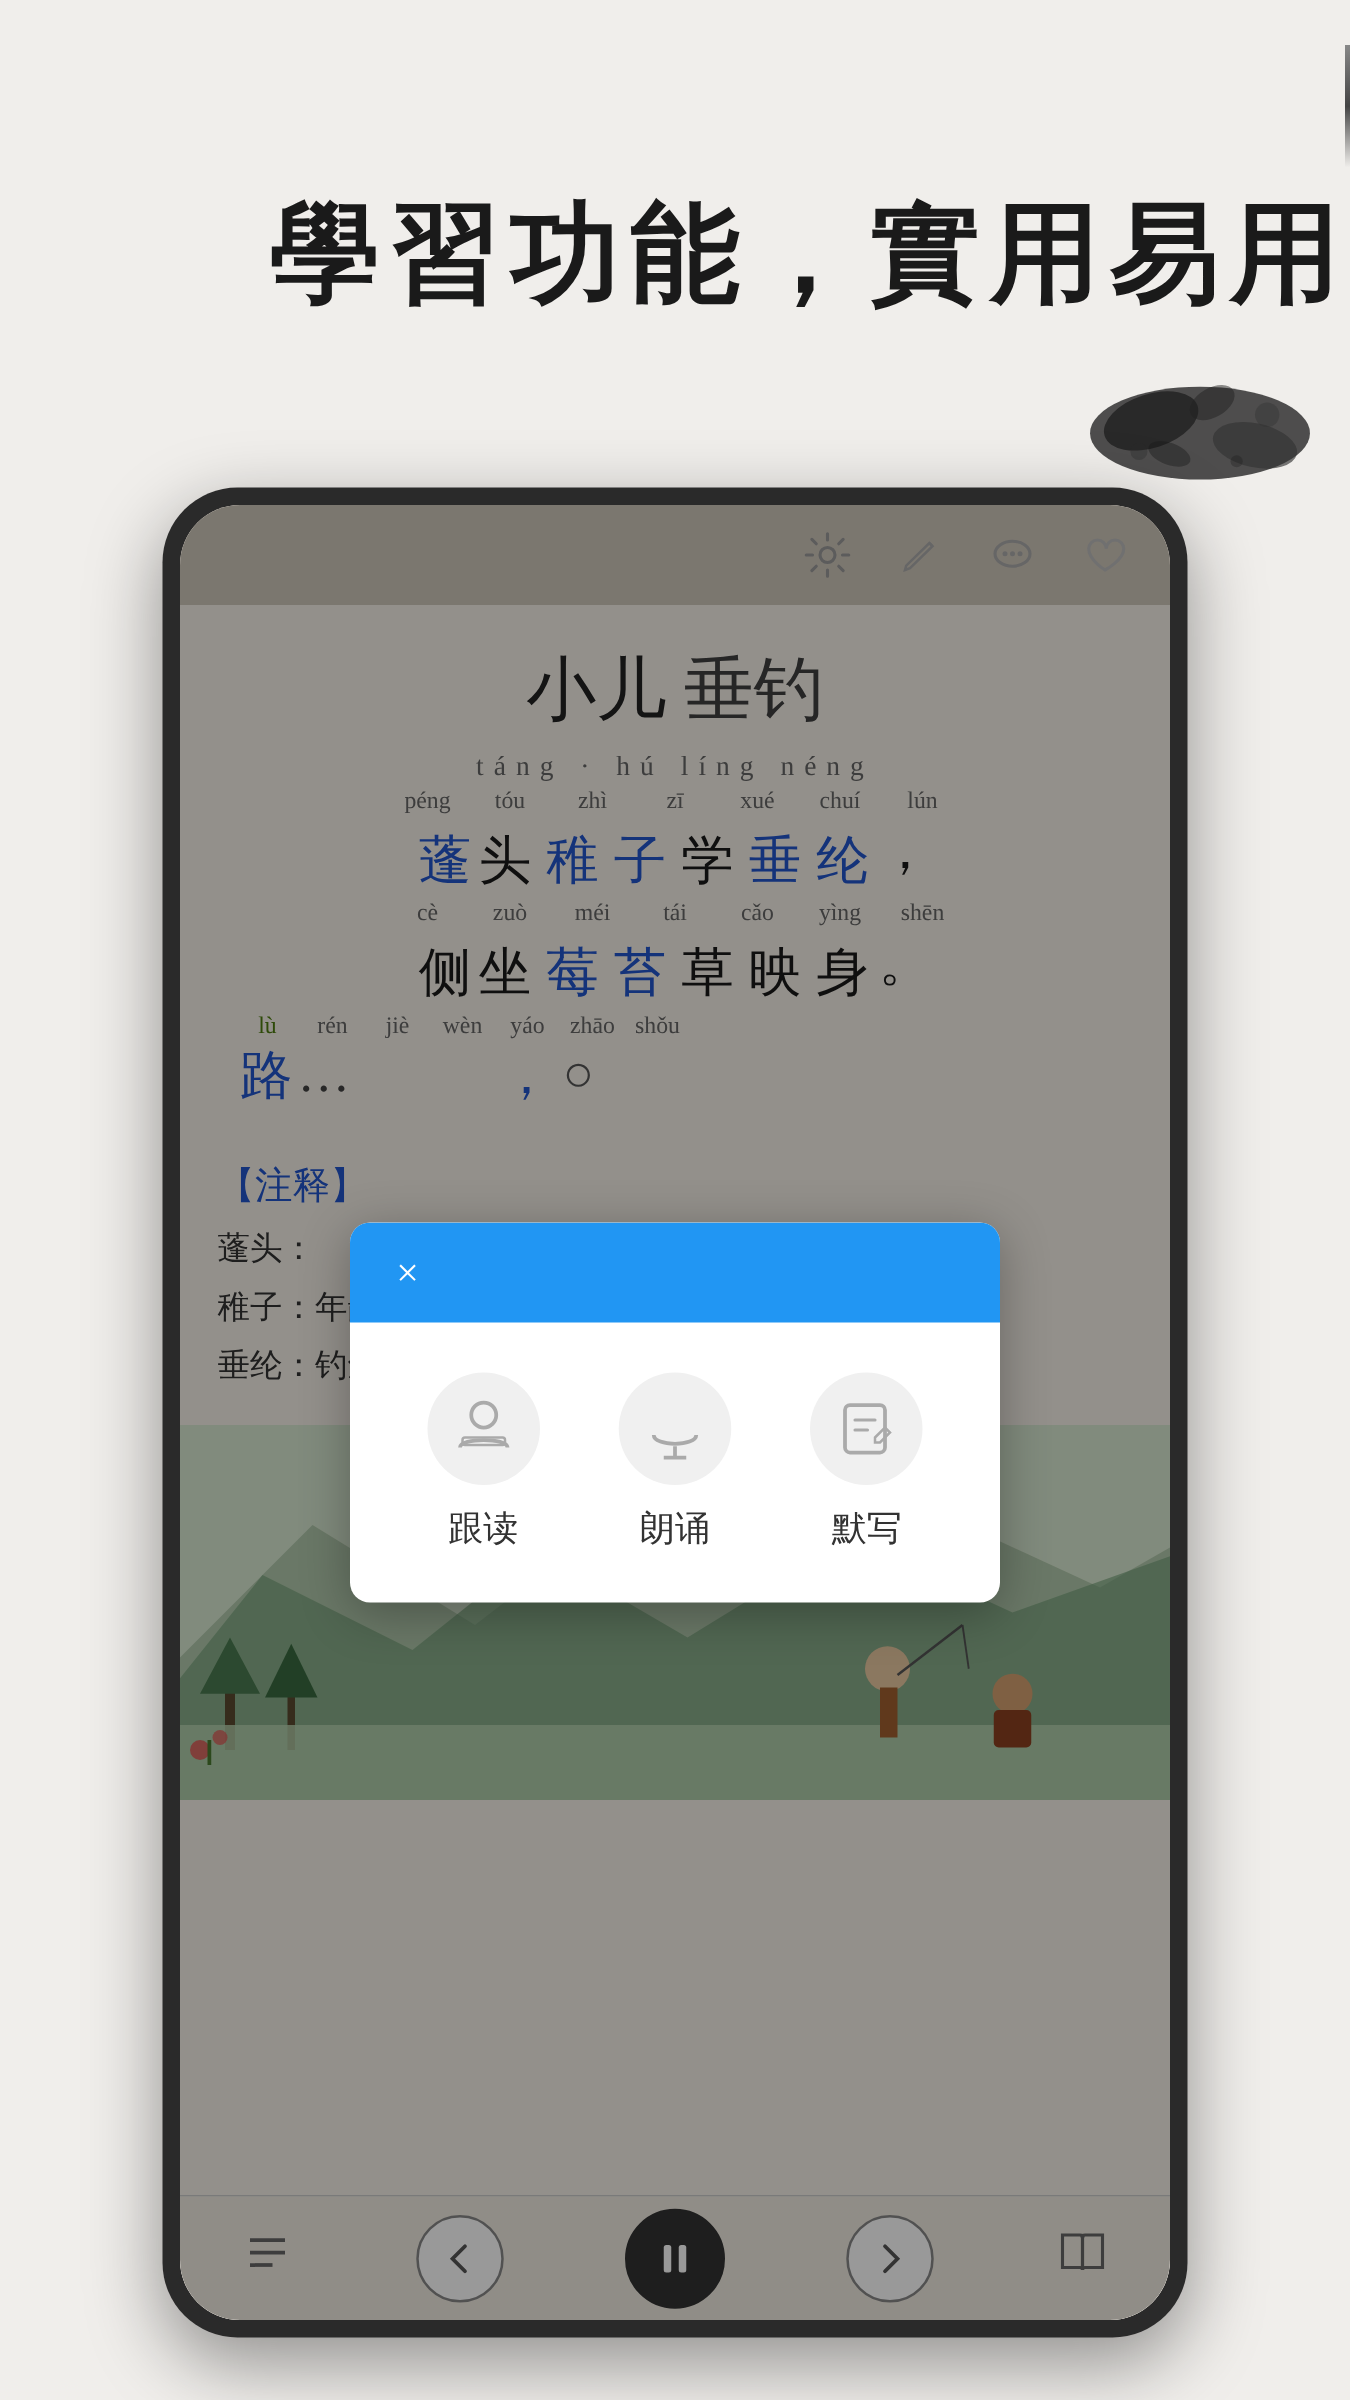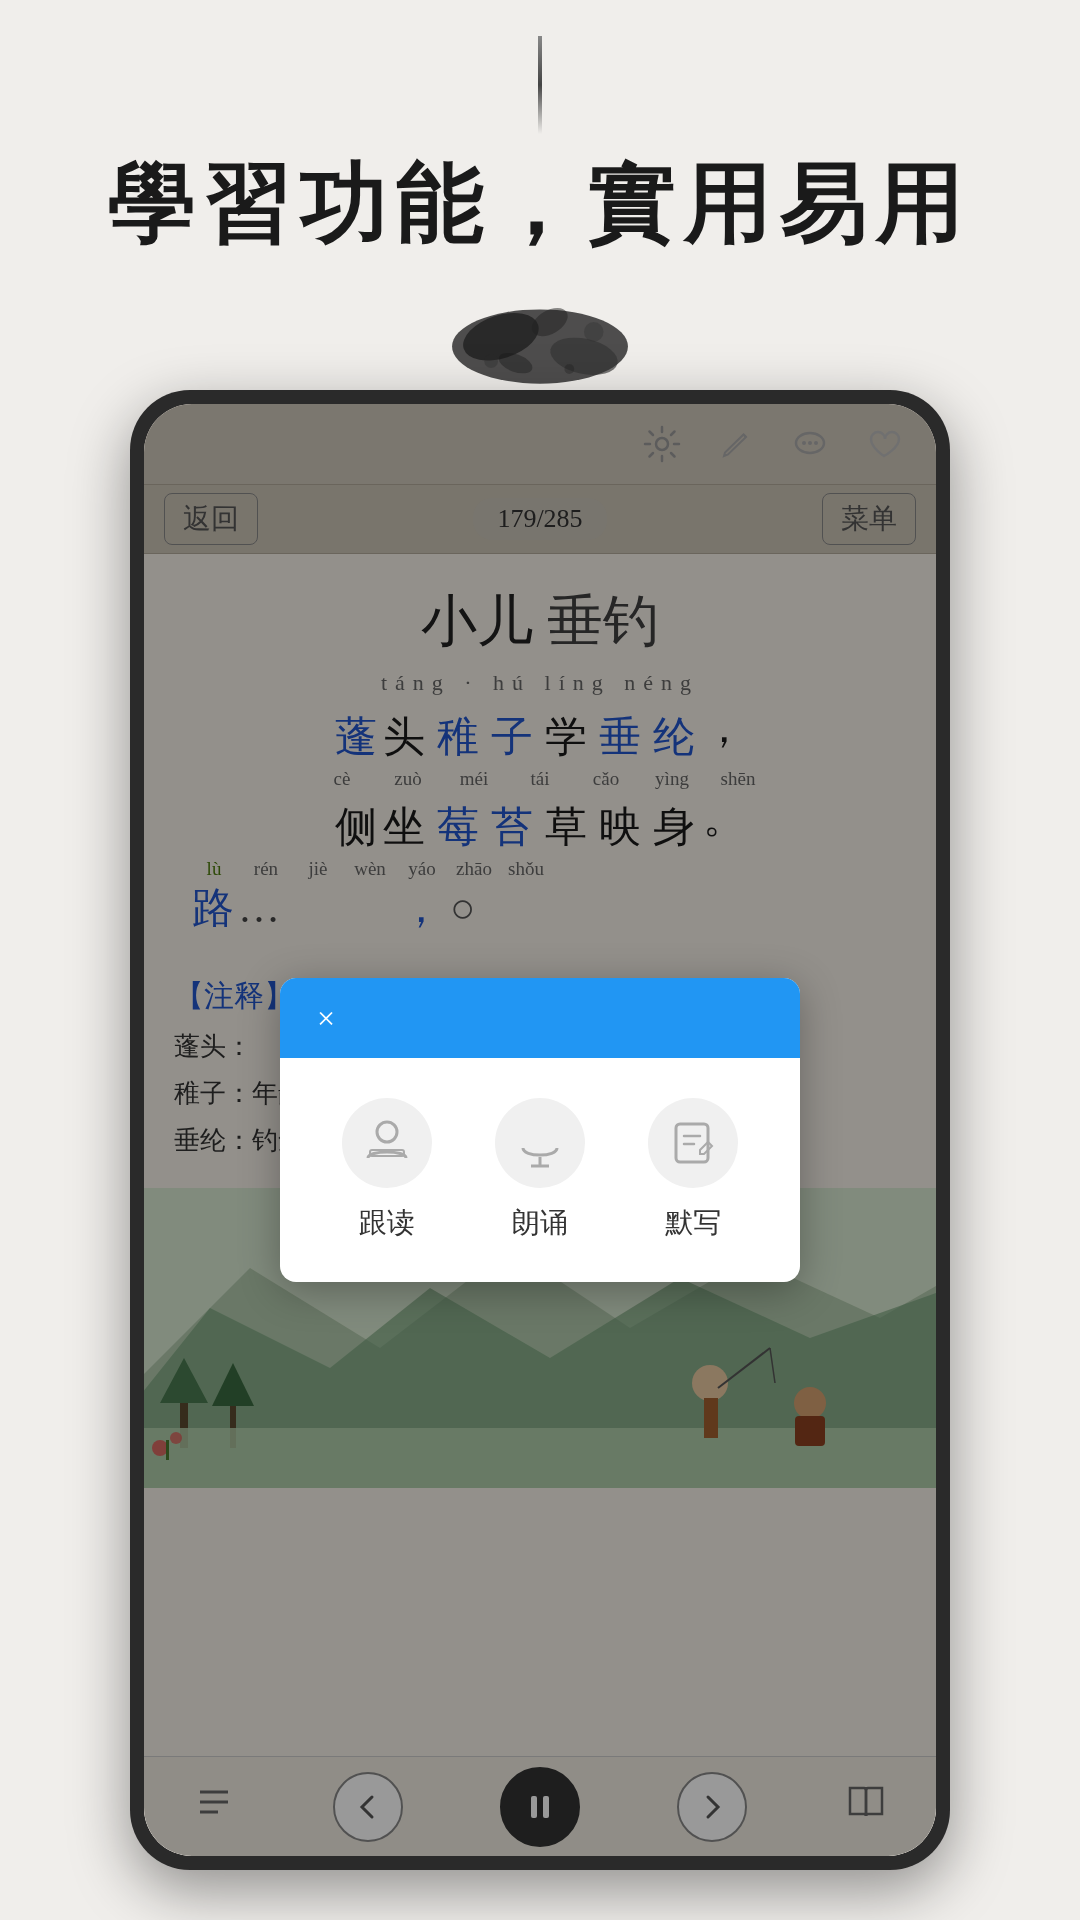--- a/index.html
+++ b/index.html
@@ -11,21 +11,21 @@
       overflow: hidden;
       position: relative;
     }
 
     
     .top-area {
       width: 100%;
       height: 400px;
       display: flex;
       flex-direction: column;
-      align-items: center;
+      align-items: flex-end;
       position: relative;
       padding-top: 36px;
     }
 
     .ink-drop-top {
       width: 4px;
       height: 100px;
       background: linear-gradient(to bottom, #888, #444, transparent);
       margin-top: 0;
     }
@@ -391,37 +391,41 @@
           <circle cx="25" cy="18" r="2" fill="#aaa"></circle>
         </svg>
       </div>
       <div class="toolbar-icon">
         <svg width="36" height="36" viewBox="0 0 36 36" fill="none">
           <path d="M18 30s-13-8-13-17a7 7 0 0114 0 7 7 0 0114 0c0 9-15 17-15 17z" stroke="#bbb" stroke-width="2.5" fill="none"></path>
         </svg>
       </div>
     </div>
 
-    <div class="nav-bar">
-      <div class="nav-back">返回</div>
-      <div class="nav-page">179/285</div>
-      <div class="nav-menu">菜单</div>
-    </div>
 
     <div class="content-area">
 
 
       <div class="poem-title">
         <span class="black">小儿</span>
         <span class="red">垂钓</span>
       </div>
 
       <div class="poem-author-pinyin">táng · hú  líng  néng</div>
 
 
+      <div style="display:flex; justify-content:center; gap:12px; margin-bottom:0;">
+        <span style="font-size:19px;color:#666;width:54px;text-align:center;">péng</span>
+        <span style="font-size:19px;color:#666;width:54px;text-align:center;">tóu</span>
+        <span style="font-size:19px;color:#666;width:54px;text-align:center;">zhì</span>
+        <span style="font-size:19px;color:#666;width:54px;text-align:center;">zī</span>
+        <span style="font-size:19px;color:#666;width:54px;text-align:center;">xué</span>
+        <span style="font-size:19px;color:#666;width:54px;text-align:center;">chuí</span>
+        <span style="font-size:19px;color:#666;width:54px;text-align:center;">lún</span>
+      </div>
 
       <div class="poem-line">
         <span class="char-text blue">蓬</span>
         <span class="char-text black" style="margin:0 6px;">头</span>
         <span class="char-text blue" style="margin:0 6px;">稚</span>
         <span class="char-text blue" style="margin:0 6px;">子</span>
         <span class="char-text black" style="margin:0 6px;">学</span>
         <span class="char-text blue" style="margin:0 6px;">垂</span>
         <span class="char-text blue" style="margin:0 6px;">纶</span>
         <span class="line-punct">，</span>

